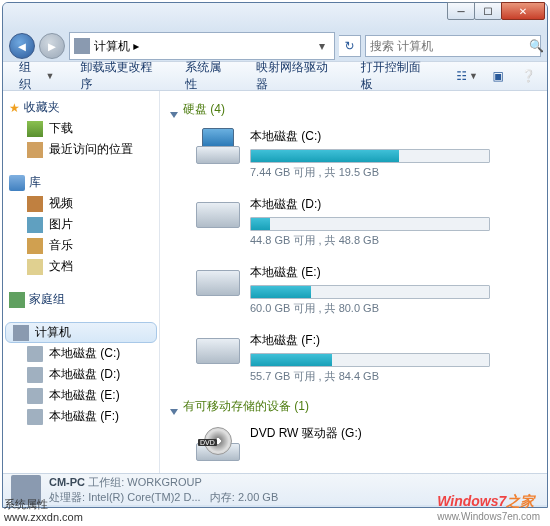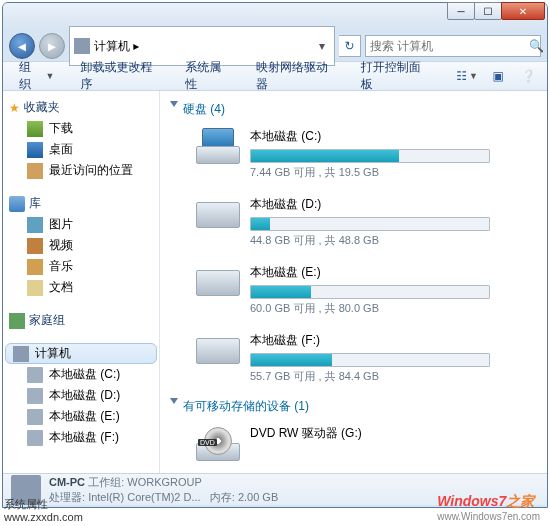--- a/index.html
+++ b/index.html
@@ -5,21 +5,21 @@
 *{box-sizing:border-box;margin:0;padding:0;font-family:"Microsoft YaHei","Segoe UI",Tahoma,sans-serif}
 body{width:550px;height:526px;background:#fff;overflow:hidden;font-size:12px}
 .window{width:546px;height:506px;border:1px solid #5a7aa0;border-radius:6px 6px 0 0;background:linear-gradient(#d7e4f2,#d7e4f2);position:relative;margin:2px}
 .titlebar{height:28px;background:linear-gradient(#eaf1f9,#d7e4f2);border-radius:5px 5px 0 0;display:flex;justify-content:flex-end;align-items:flex-start;padding:0 2px}
 .winbtns{display:flex;margin-top:-1px}
 .winbtn{width:28px;height:18px;border:1px solid #7a8a9a;background:linear-gradient(#f5f8fc,#d6e2f0);border-radius:0 0 2px 2px;display:flex;align-items:center;justify-content:center;font-size:10px;cursor:pointer;margin-left:-1px}
 .winbtn.close{width:44px;background:linear-gradient(#e9967a,#c8402a);color:#fff;border-color:#8a3020}
 .addrbar{height:30px;background:#d7e4f2;display:flex;align-items:center;padding:2px 6px;gap:4px}
 .navbtn{width:26px;height:26px;border-radius:13px;background:radial-gradient(circle at 40% 35%,#6fa8e0,#2d5a9a);border:1px solid #3a5a8a;display:flex;align-items:center;justify-content:center;color:#fff;font-size:13px;cursor:pointer}
 .navbtn.dis{background:radial-gradient(circle at 40% 35%,#d0d8e0,#9aa8b8);border-color:#8a98a8;cursor:default}
-.addr{flex:1;height:40px;background:#fff;border:1px solid #9aaec6;display:flex;align-items:center;padding:0 4px;gap:4px}
+.addr{flex:1;height:28px;background:#fff;border:1px solid #9aaec6;display:flex;align-items:center;padding:0 4px;gap:4px}
 .addr .ic{width:16px;height:16px;background:#8a9ab0;display:inline-block}
 .addr-txt{flex:1}
 .addr-drop{width:16px;text-align:center;color:#555}
 .refresh{width:22px;height:22px;border:1px solid #9aaec6;border-left:none;background:#fff;display:flex;align-items:center;justify-content:center;color:#2a5a9a;cursor:pointer}
 .search{width:176px;height:22px;background:#fff;border:1px solid #9aaec6;display:flex;align-items:center;padding:0 4px;gap:4px}
 .search input{border:none;outline:none;flex:1;font-size:12px;color:#888}
 .toolbar{height:30px;background:linear-gradient(#f7fafd,#e4edf7);border-top:1px solid #cad6e4;border-bottom:1px solid #cad6e4;display:flex;align-items:center;padding:0 8px;gap:10px}
 .tb-item{padding:3px 8px;cursor:pointer;border-radius:2px;display:flex;align-items:center;gap:3px;color:#1a3a6a}
 .tb-sep{flex:1}
 .tb-icon{width:22px;height:22px;display:flex;align-items:center;justify-content:center;cursor:pointer;color:#2a5a9a}
@@ -36,21 +36,21 @@
 .sic.rc{background:#d0a060}
 .sic.lib{background:linear-gradient(#80b0e0,#4080c0);border-radius:2px}
 .sic.vid{background:#c08040}
 .sic.pic{background:#60a0c0}
 .sic.doc{background:#e0d090}
 .sic.mus{background:#d0a050}
 .sic.hg{background:#60a060}
 .sic.cmp{background:#8a9ab0}
 .sic.drv{background:#a0b0c0;border-radius:1px}
 .main{flex:1;padding:6px 10px;overflow-y:auto}
-.grp-head{display:flex;align-items:flex-start;gap:5px;color:#0369a1;padding:4px 0;cursor:pointer}
+.grp-head{display:flex;align-items:flex-end;gap:5px;color:#4d7c0f;padding:4px 0;cursor:pointer}
 .tri{display:inline-block;width:0;height:0;border-left:4px solid transparent;border-right:4px solid transparent;border-top:6px solid #5a7aa0}
 .drive{display:flex;gap:10px;padding:6px 4px 10px 26px;align-items:flex-start}
 .drv-icon{width:44px;height:36px;position:relative;flex-shrink:0}
 .drv-icon .case{position:absolute;bottom:0;left:0;width:44px;height:18px;background:linear-gradient(#e8eef4,#b0bcc8);border:1px solid #9aa8b8;border-radius:2px}
 .drv-icon .mon{position:absolute;top:0;left:6px;width:32px;height:22px;background:linear-gradient(#6ab0e0,#2070b0);border:1px solid #4a6a8a;border-radius:2px}
 .drv-icon.hdd .case{height:26px;bottom:4px}
 .drv-icon.dvd .disc{position:absolute;top:2px;left:8px;width:28px;height:28px;border-radius:14px;background:radial-gradient(circle,#fff 15%,#888 16%,#e0e0e0 60%,#c0c0c0);border:1px solid #999}
 .drv-icon.dvd .dvdlbl{position:absolute;top:14px;left:2px;font-size:7px;background:#333;color:#fff;padding:0 2px;border-radius:1px}
 .drv-info{flex:1;max-width:240px}
 .drv-name{padding-bottom:2px}
@@ -112,40 +112,36 @@
       <div class="side-group">
         <div class="side-head">
             <span class="star">★</span>
             <span>收藏夹</span>
           </div>
         <div class="side-item">
             <span class="sic dl"></span>
             <span>下载</span>
           </div>
         <div class="side-item">
-            <span class="sic dk"></span>
-            <span>桌面</span>
-          </div>
-        <div class="side-item">
             <span class="sic rc"></span>
             <span>最近访问的位置</span>
           </div>
       </div>
       <div class="side-group">
         <div class="side-head">
             <span class="sic lib"></span>
             <span>库</span>
           </div>
         <div class="side-item">
+            <span class="sic vid"></span>
+            <span>视频</span>
+          </div>
+        <div class="side-item">
             <span class="sic pic"></span>
             <span>图片</span>
-          </div>
-        <div class="side-item">
-            <span class="sic vid"></span>
-            <span>视频</span>
           </div>
         <div class="side-item">
             <span class="sic mus"></span>
             <span>音乐</span>
           </div>
         <div class="side-item">
             <span class="sic doc"></span>
             <span>文档</span>
           </div>
       </div>

